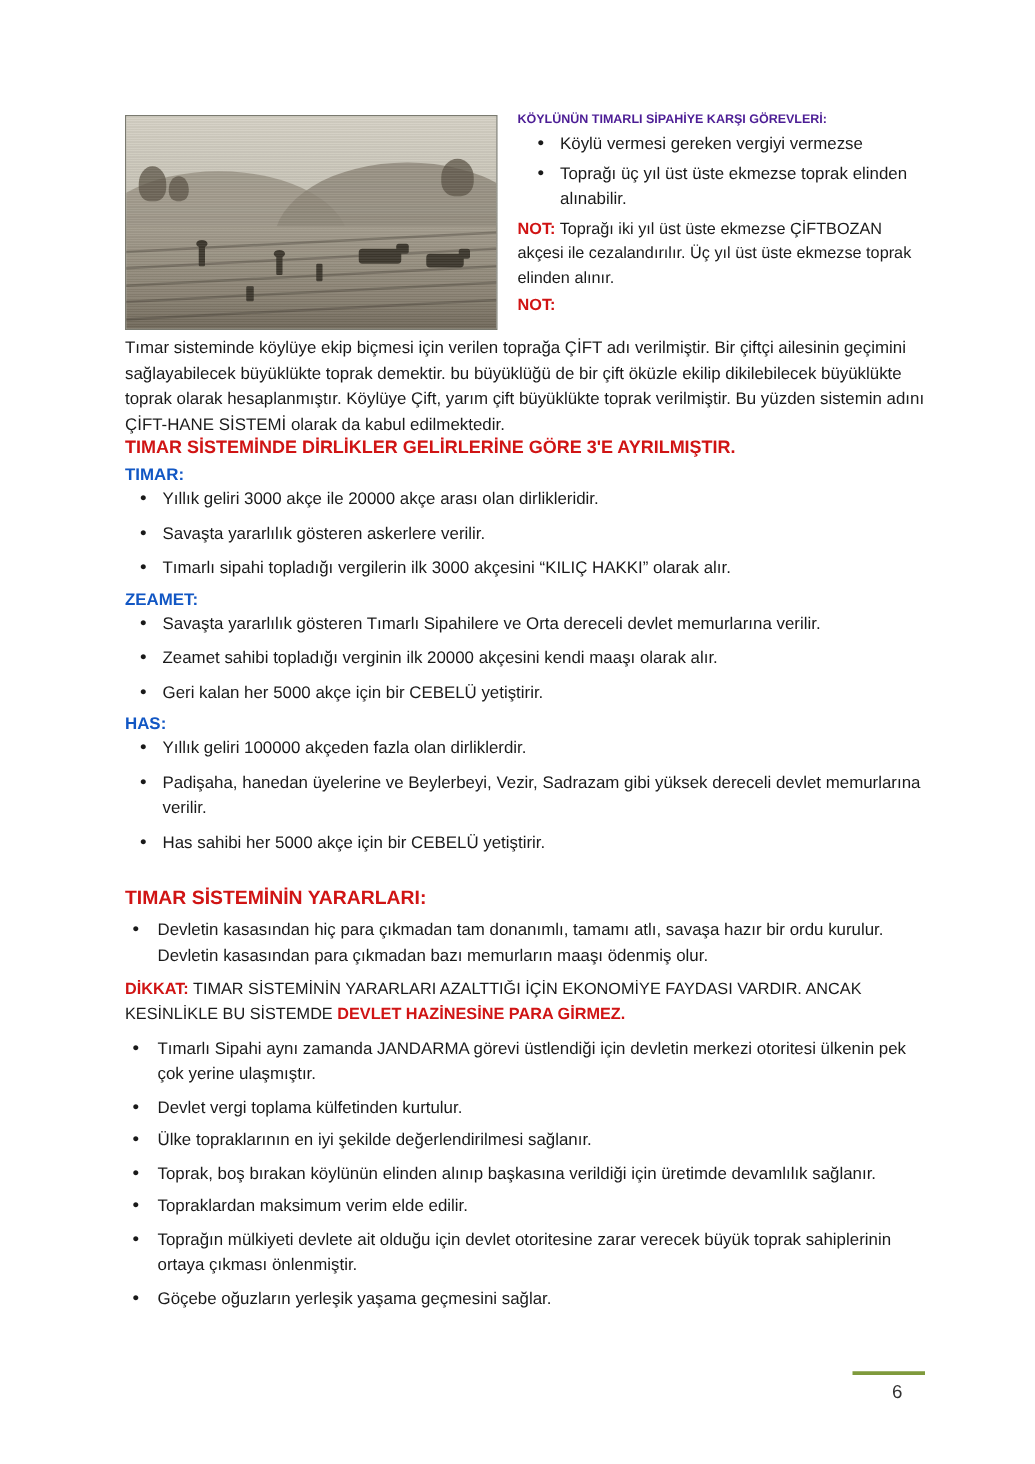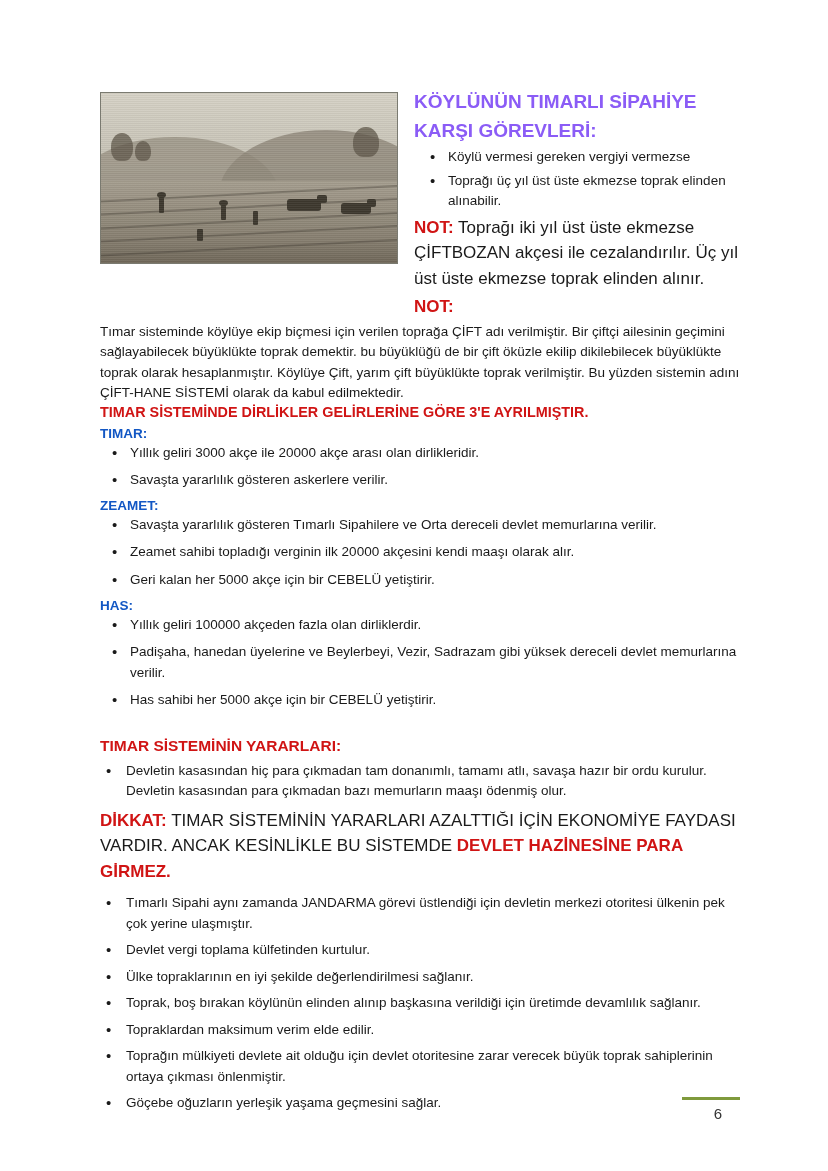--- a/index.html
+++ b/index.html
@@ -90,31 +90,31 @@
 
   h1, h2, h3, p, ul, li {
     margin: 0;
     padding: 0;
   }
   p, li {
     font-size: 13.5px;
     line-height: 1.52;
   }
   .hdr-blue {
-    color: #8b5cf6;
-    font-weight: bold;
-    font-size: 19px;
+    color: #4c1d95;
+    font-weight: bold;
+    font-size: 10px;
     line-height: 1.5;
   }
   .red {
     color: #d01414;
     font-weight: bold;
   }
   .note {
-    font-size: 17px;
+    font-size: 13px;
     line-height: 1.52;
     margin-top: 2px;
   }
   .blue-label {
     color: #1257c4;
     font-weight: bold;
     font-size: 13.5px;
   }
 
   ul.dots {
@@ -245,20 +245,21 @@
   </div>
 
   <p class="flow-para"> Tımar sisteminde köylüye ekip biçmesi için verilen toprağa ÇİFT adı verilmiştir. Bir çiftçi ailesinin geçimini sağlayabilecek büyüklükte toprak demektir. bu büyüklüğü de bir çift öküzle ekilip dikilebilecek büyüklükte toprak olarak hesaplanmıştır. Köylüye Çift, yarım çift büyüklükte toprak verilmiştir. Bu yüzden sistemin adını ÇİFT-HANE SİSTEMİ olarak da kabul edilmektedir.</p>
 
   <div class="block-title-red">TIMAR SİSTEMİNDE DİRLİKLER GELİRLERİNE GÖRE 3'E AYRILMIŞTIR.</div>
 
   <div class="blue-label">TIMAR:</div>
   <ul class="dots">
     <li>Yıllık geliri 3000 akçe ile 20000 akçe arası olan dirlikleridir.</li>
     <li>Savaşta yararlılık gösteren askerlere verilir.</li>
+    <li>Tımarlı sipahi topladığı vergilerin ilk 3000 akçesini “KILIÇ HAKKI” olarak alır.</li>
   </ul>
 
   <div class="blue-label">ZEAMET:</div>
   <ul class="dots">
     <li>Savaşta yararlılık gösteren Tımarlı Sipahilere ve Orta dereceli devlet memurlarına verilir.</li>
     <li>Zeamet sahibi topladığı verginin ilk 20000 akçesini kendi maaşı olarak alır.</li>
     <li>Geri kalan her 5000 akçe için bir CEBELÜ yetiştirir.</li>
   </ul>
 
   <div class="blue-label">HAS:</div>

